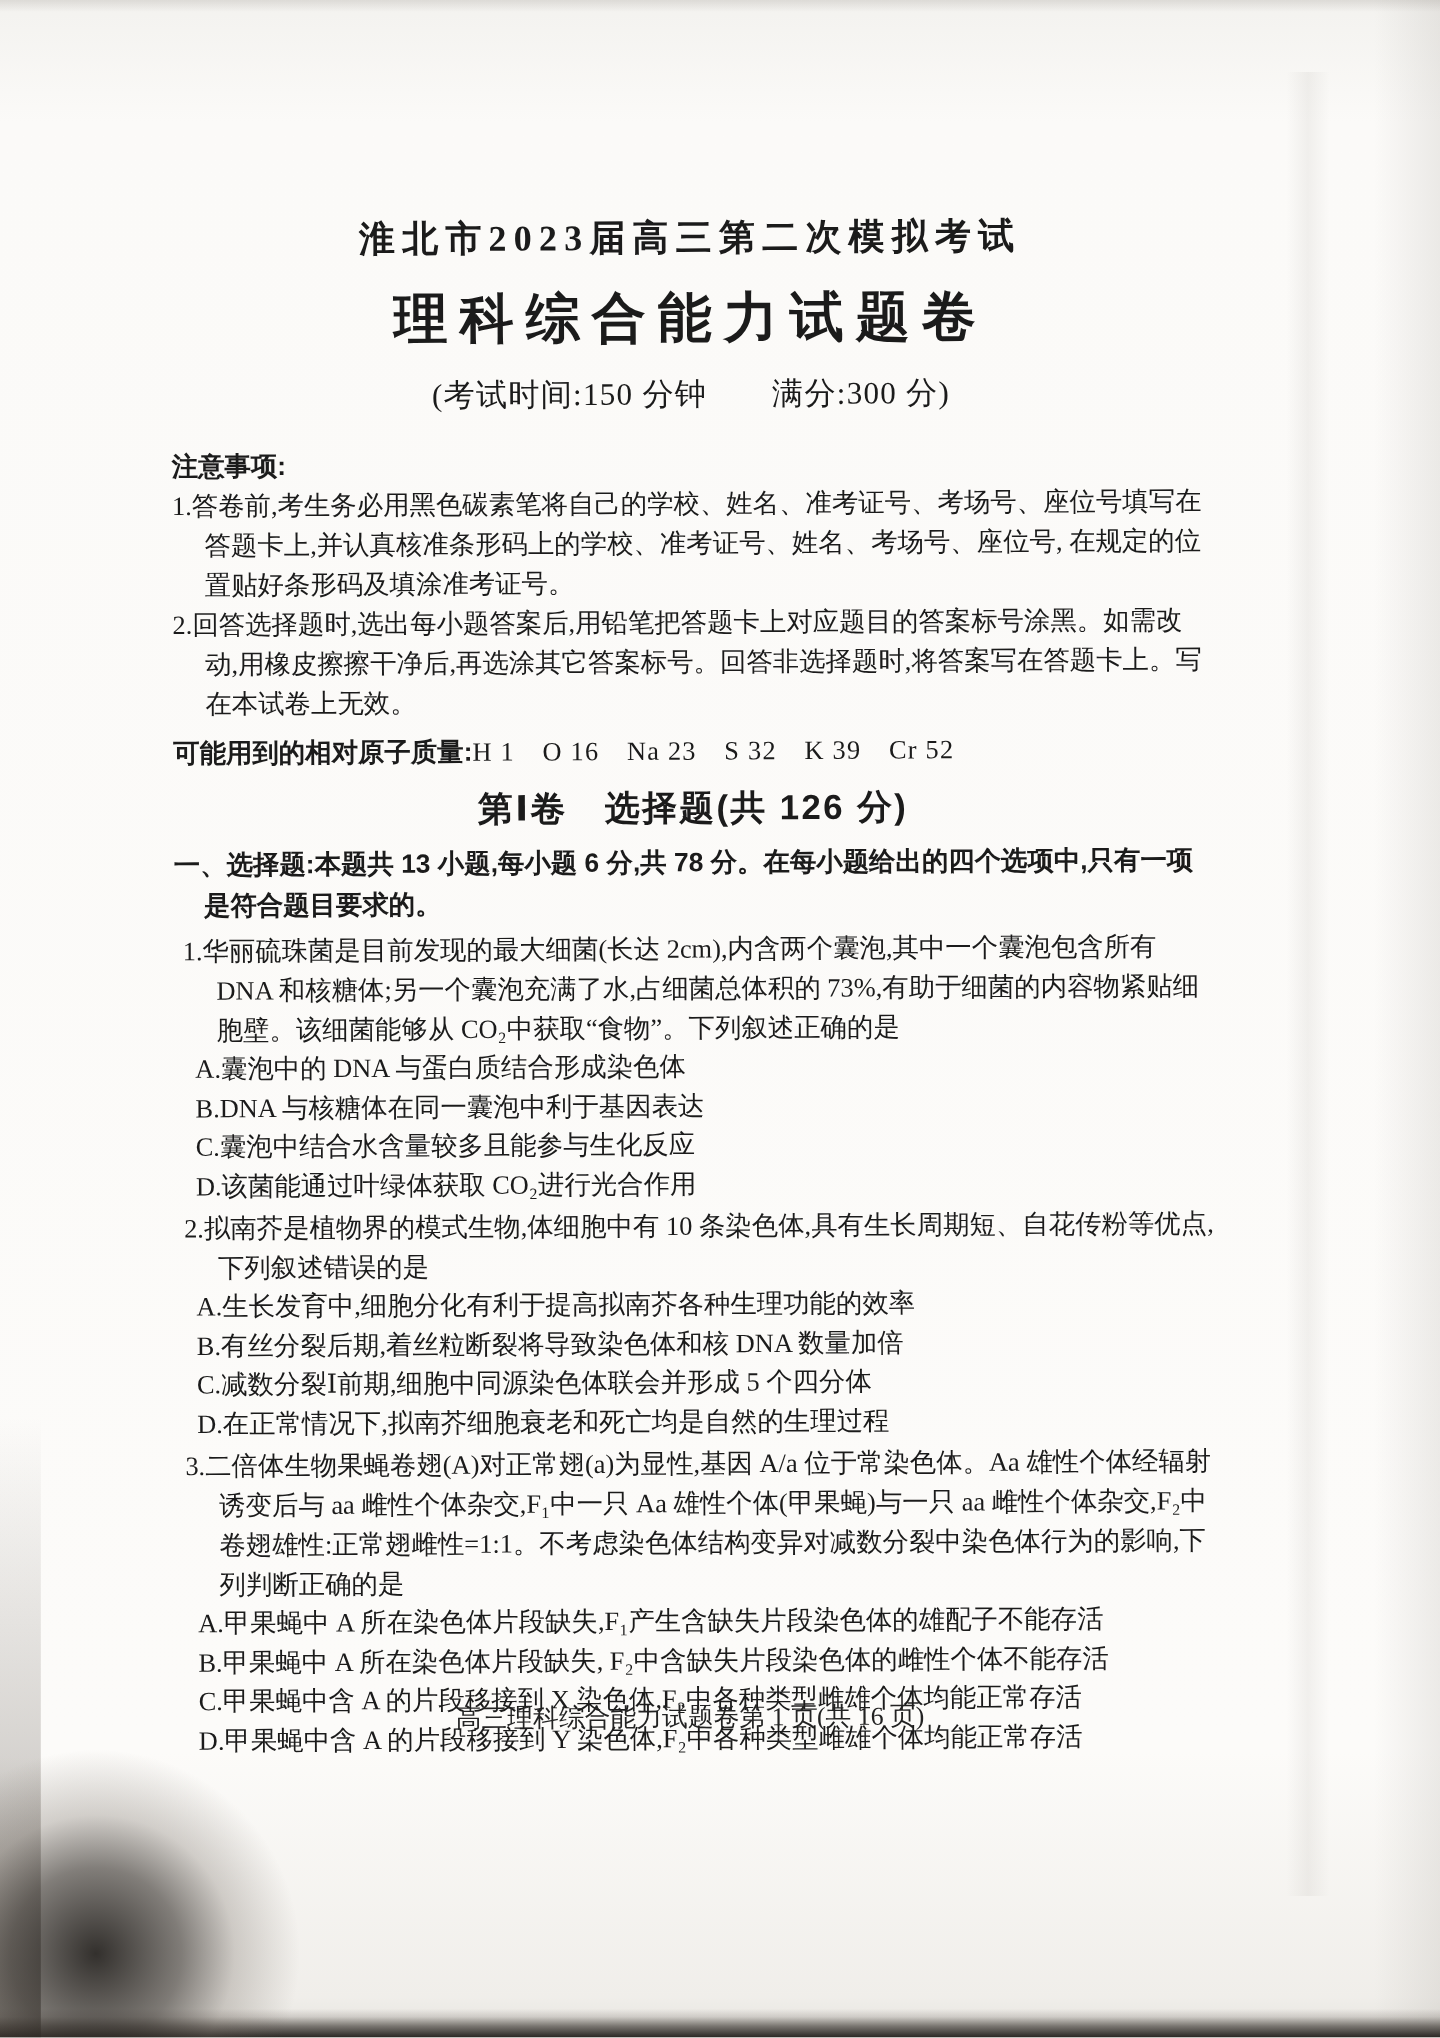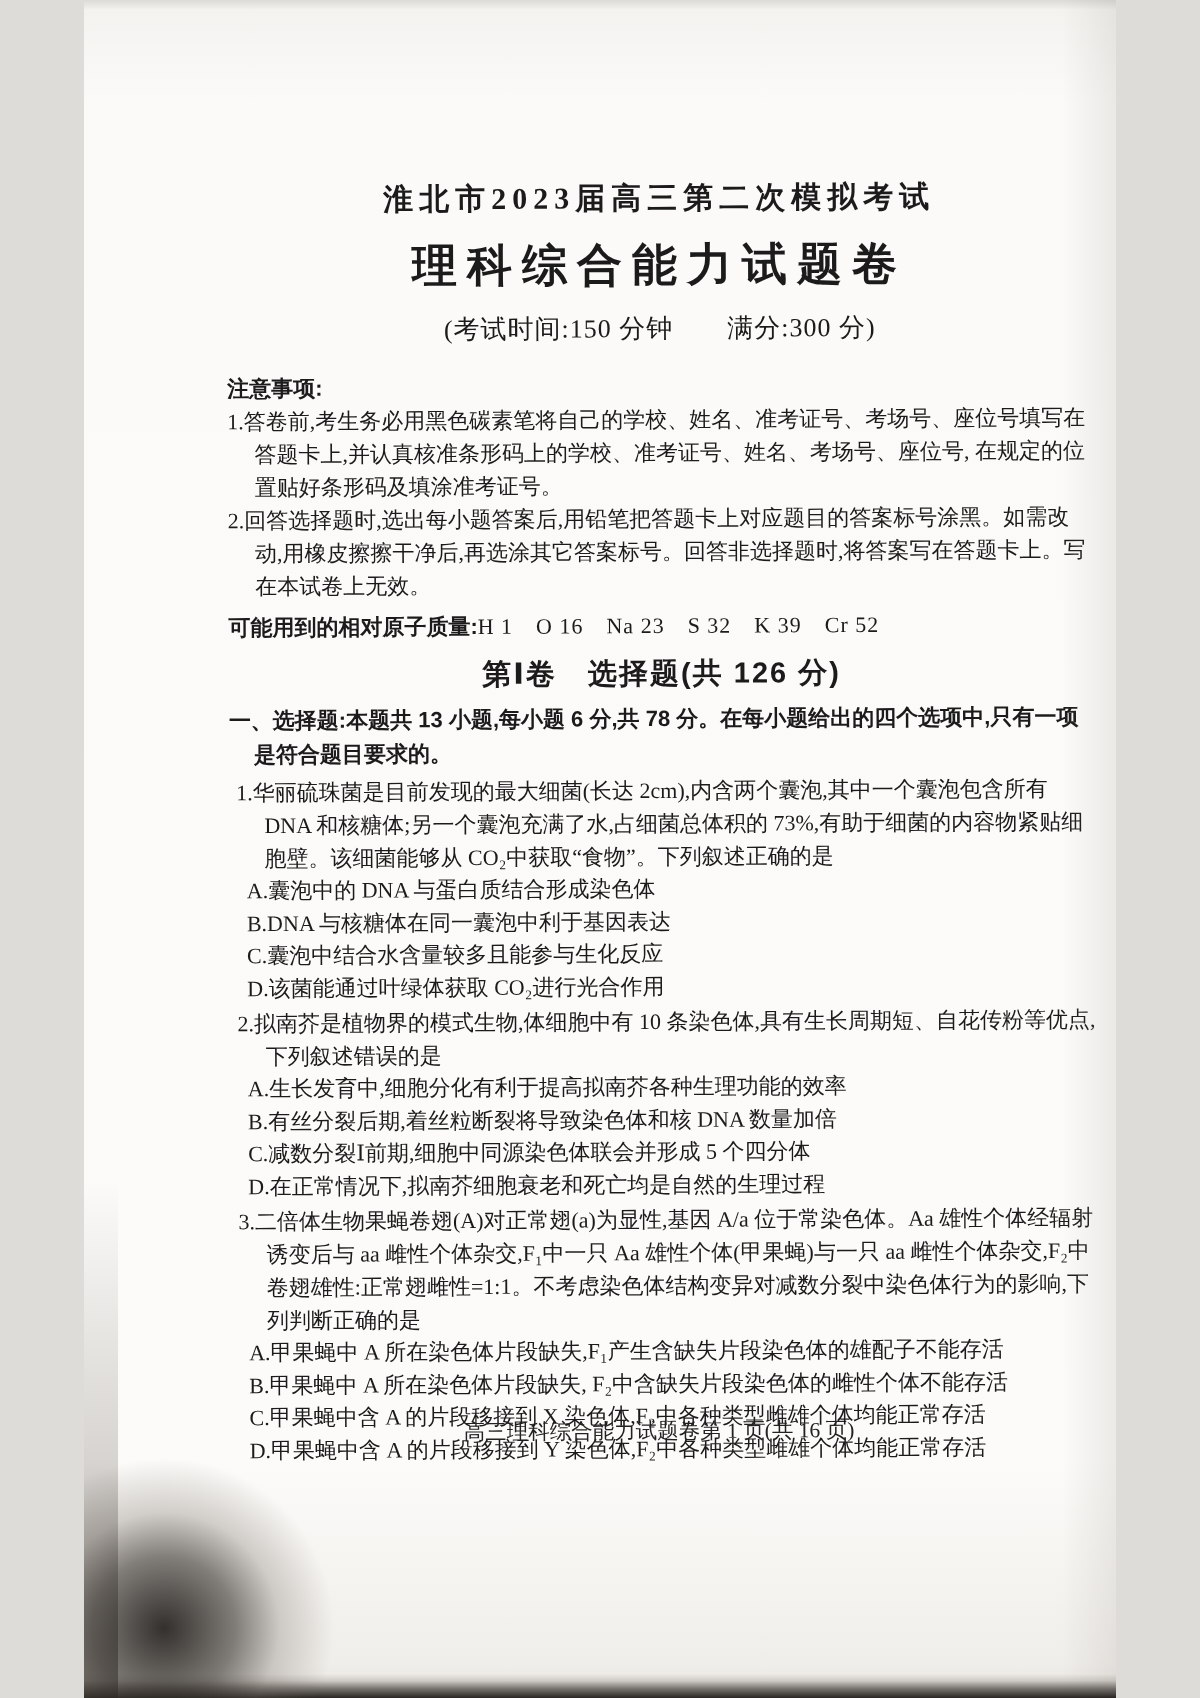--- a/index.html
+++ b/index.html
@@ -1,18 +1,18 @@
 <!DOCTYPE html>
 <html><head>
 <meta charset="utf-8">
 <style>
   html, body { margin:0; padding:0; background:#dedcd8; }
   .page {
     position:relative;
-    width:1032px; height:1698px;
+    width:1200px; height:1698px;
     margin:0 auto;
     background: linear-gradient(180deg, #f3f2ef 0%, #fbfaf8 6%, #fcfbf9 86%, #f0eeea 98%, #e6e3de 100%);
     overflow:hidden;
     font-family:"Liberation Serif","DejaVu Serif",serif;
     color:#1b1b1b;
   }
   .content {
     position:absolute; left:142px; top:178px; width:866px;
     transform: rotate(-0.3deg);
     transform-origin: 50% 0;

